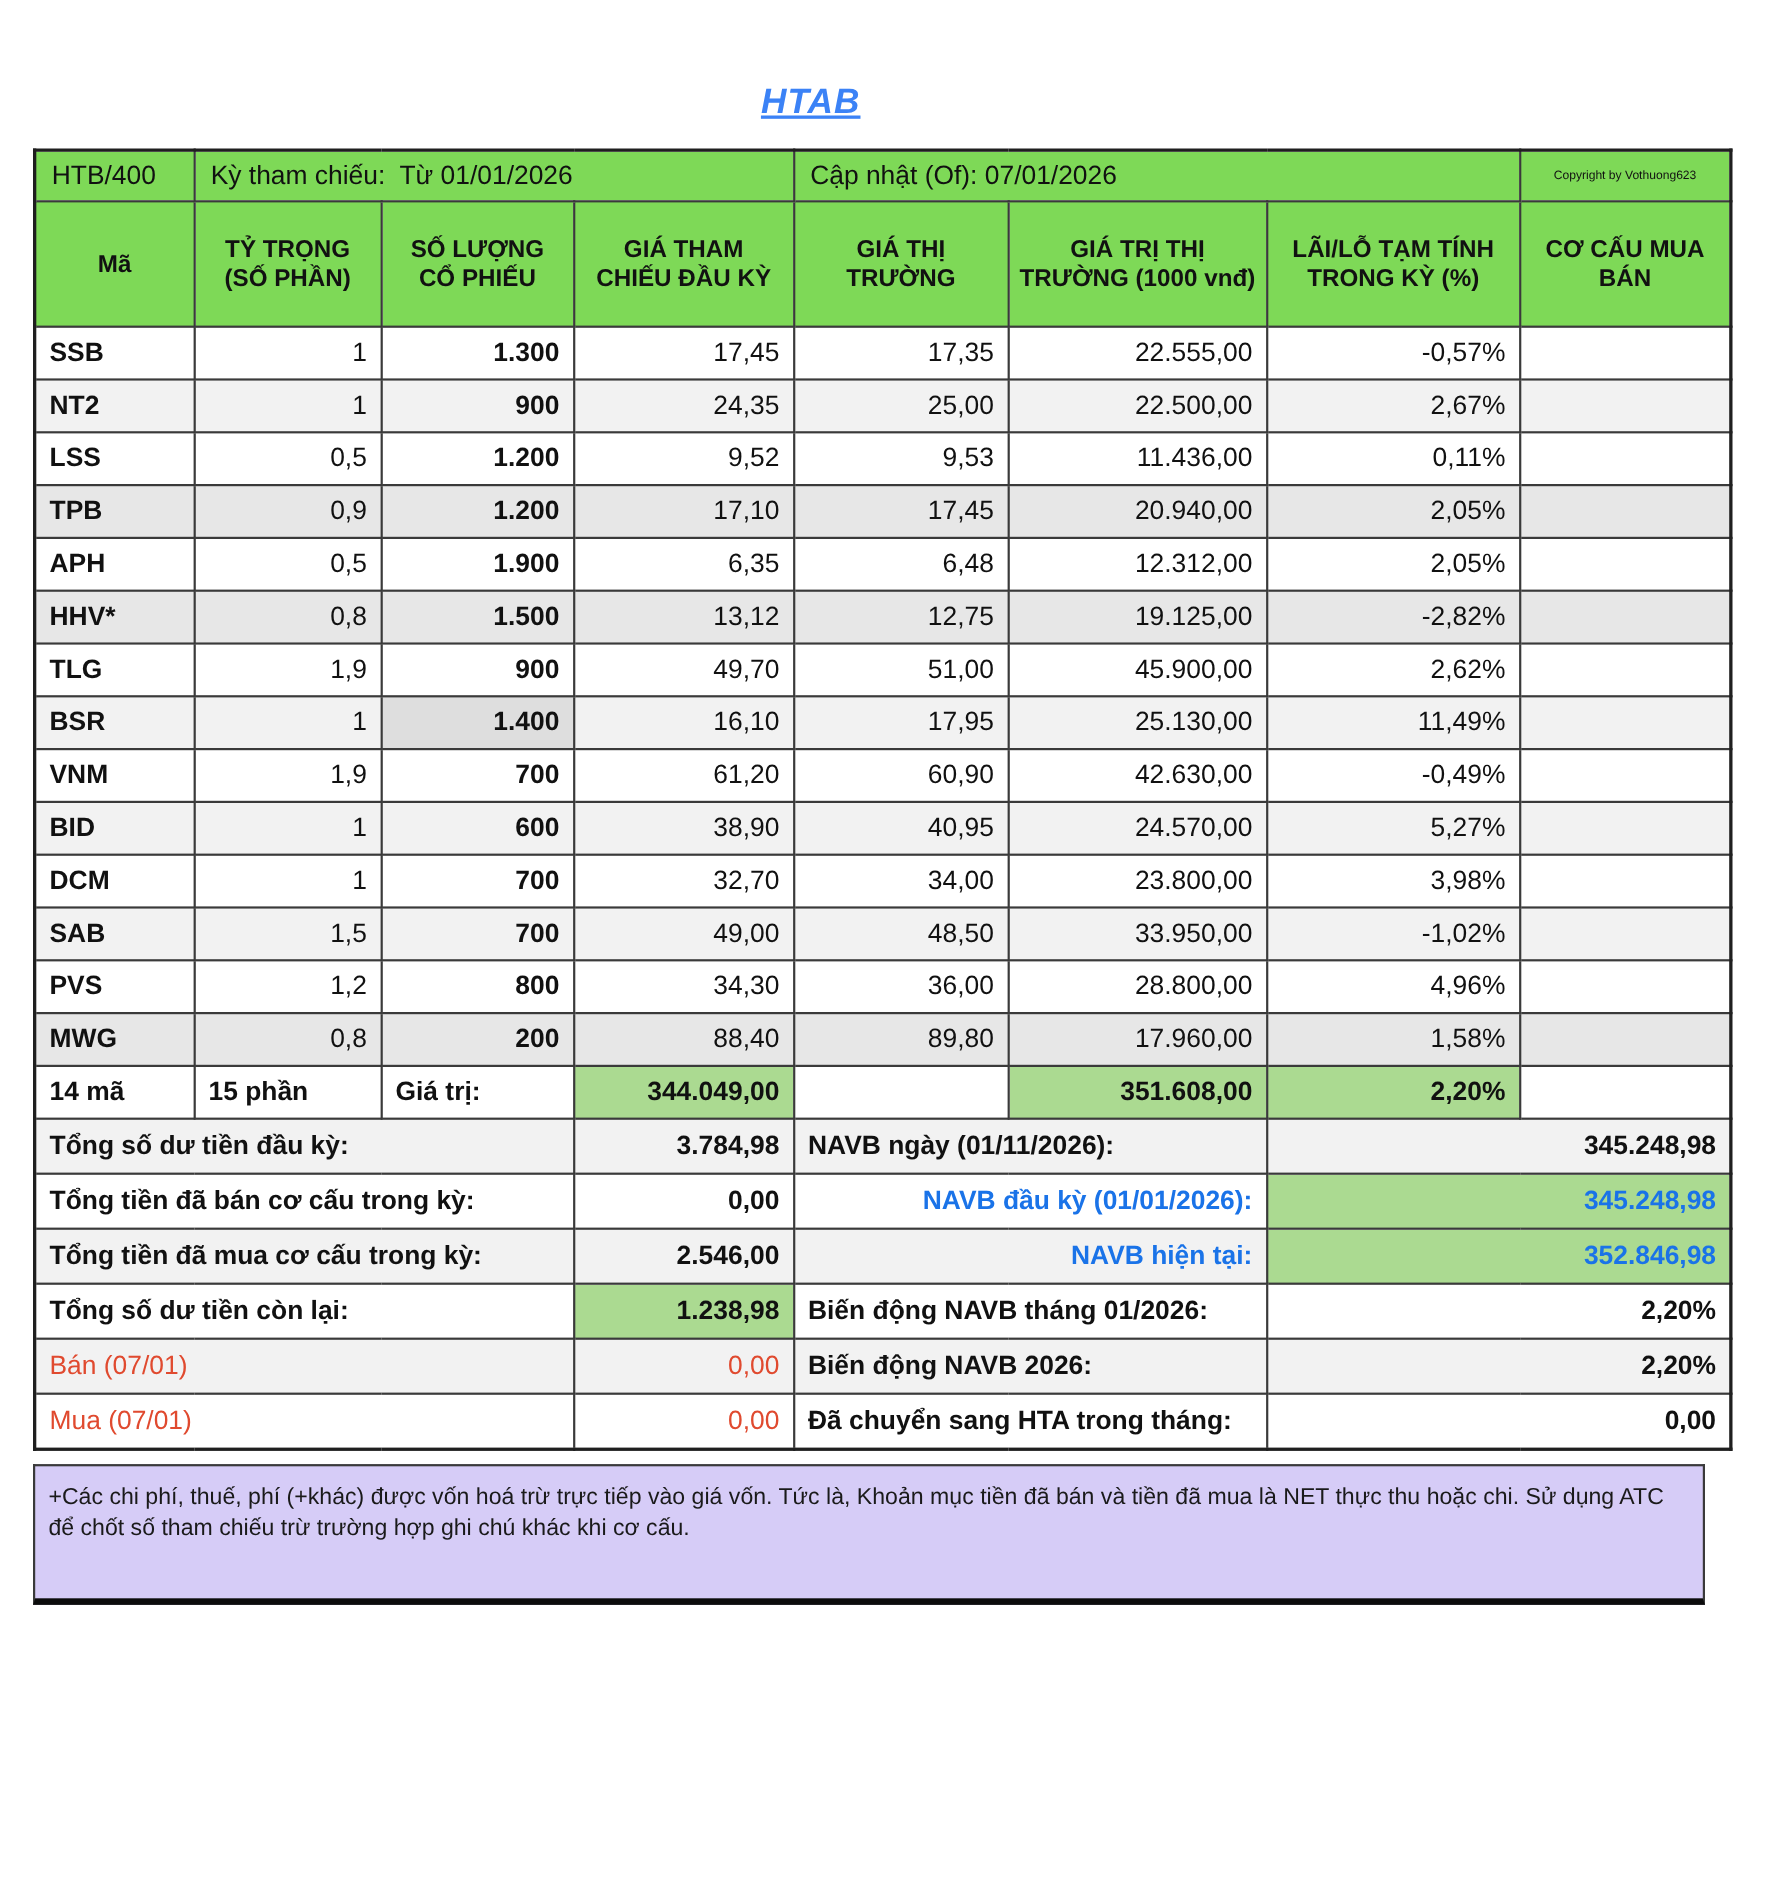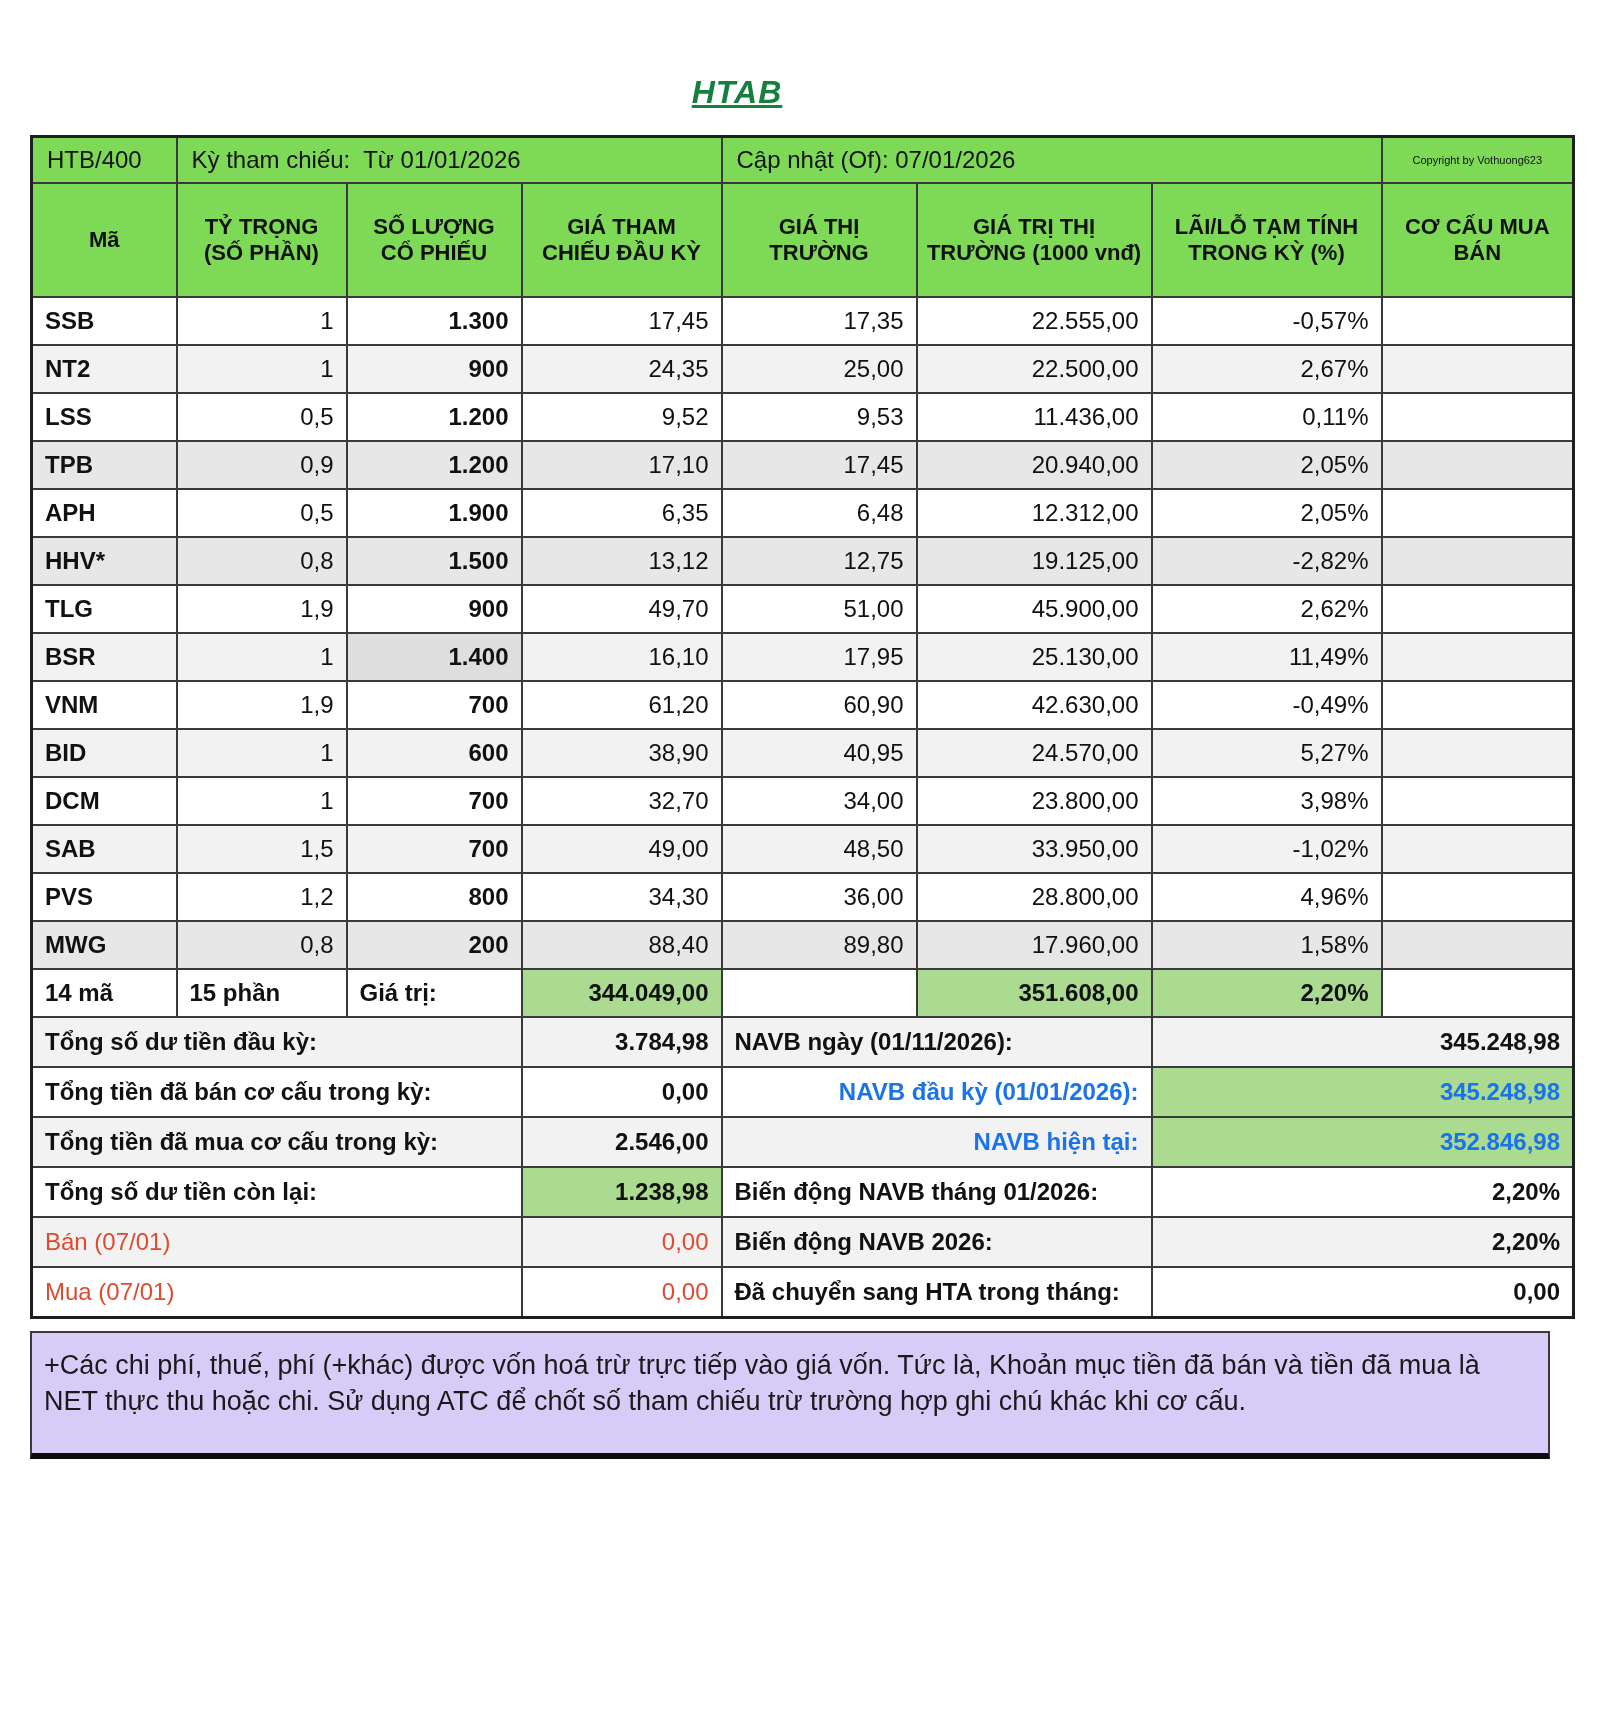--- a/index.html
+++ b/index.html
@@ -15,21 +15,21 @@
   }
   html,body{margin:0;padding:0;}
   body{
     width:1620px;height:1714px;background:#ffffff;overflow:hidden;
     font-family:"Liberation Sans","DejaVu Sans",sans-serif;
     color:#111;
   }
   .title-wrap{width:1474px;margin-top:74px;text-align:center;}
   .page-title{
     font-size:32px;font-weight:bold;font-style:italic;
-    text-decoration:underline;color:#15803d;letter-spacing:1px;
+    text-decoration:underline;color:#3b82f6;letter-spacing:1px;
   }
   table.tbl{
     margin-left:30px;margin-top:24px;
     border-collapse:collapse;table-layout:fixed;width:1542px;
     border:3px solid #1f1f1f;
     font-size:24px;
   }
   .tbl td,.tbl th{
     border:2px solid var(--border);
     padding:0 12px;overflow:hidden;white-space:nowrap;
@@ -58,21 +58,21 @@
   tr td.cell-green{background:var(--cell-green);}
   tr td.cell-darker{background:var(--darker);}
   td.red-txt{color:var(--red);}
   td.blue-txt{color:var(--blue);text-align:right;}
   
   .footnote{
     margin-left:30px;margin-top:12px;width:1492px;min-height:92px;
     background:var(--note-purple);
     border:2px solid var(--border);border-bottom:6px solid #0c0c0c;
     padding:14px 12px 14px 12px;
-    font-size:27px;line-height:1.35;color:#1a1a1a;white-space:normal;
+    font-size:21px;line-height:1.35;color:#1a1a1a;white-space:normal;
   }
 </style>
 </head>
 <body>
 
 <div class="title-wrap">
   <span class="page-title">HTAB</span>
 </div>
 
 <table class="tbl">

